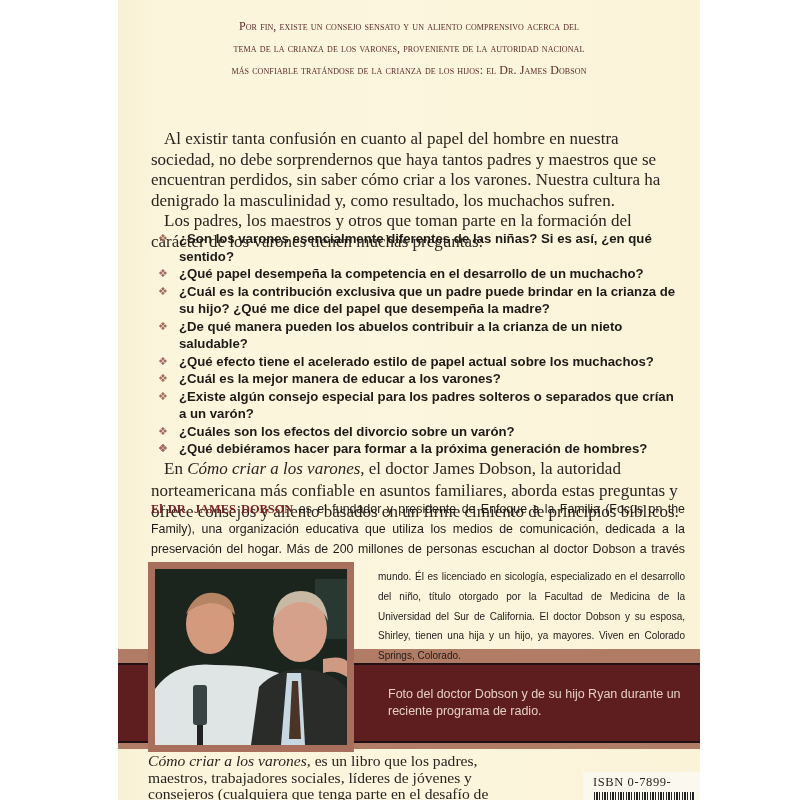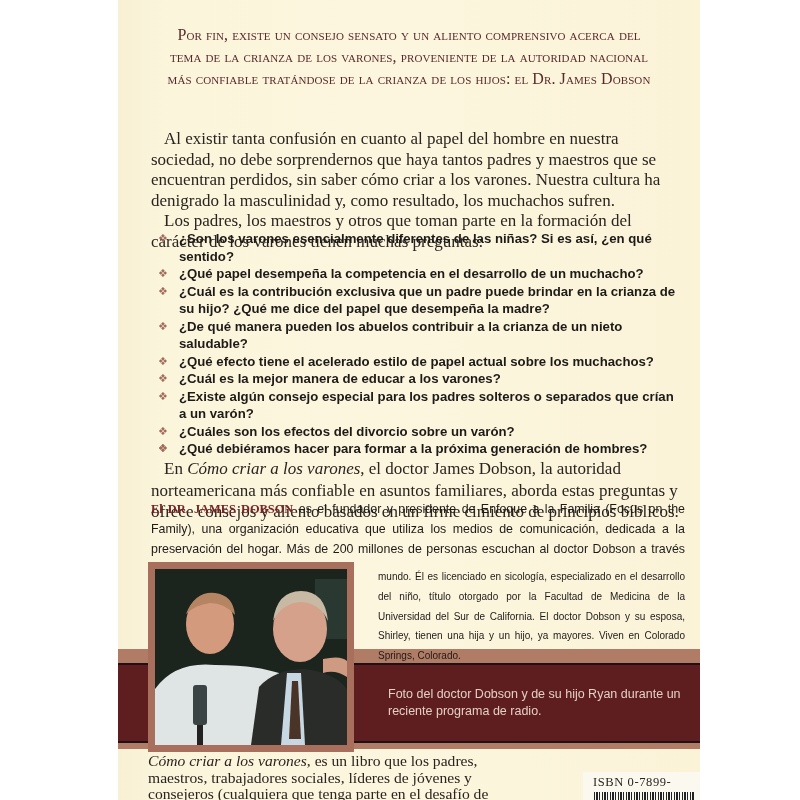--- a/index.html
+++ b/index.html
@@ -5,22 +5,22 @@
   html, body { margin:0; padding:0; background:#ffffff; }
   body { width:800px; height:800px; position:relative; overflow:hidden; }
   .page {
     position:absolute; left:118px; top:0; width:582px; height:800px;
     background:linear-gradient(90deg,#f7f0d4 0%,#fbf5dc 8%,#fcf6de 50%,#faf3d8 100%);
     overflow:hidden;
   }
   .serif { font-family:"Liberation Serif","DejaVu Serif",serif; color:#2c2420; }
   .sans { font-family:"Liberation Sans","DejaVu Sans",sans-serif; }
   .headline {
-    position:absolute; left:30px; width:522px; top:24px;
-    text-align:center; color:#5a2a2a; font-size:16px; line-height:22px;
+    position:absolute; left:30px; width:522px; top:15px;
+    text-align:center; color:#5a2a2a; font-size:12px; line-height:22px;
     font-variant:small-caps; letter-spacing:0.1px;
   }
   .intro {
     position:absolute; left:33px; width:528px; top:129px;
     font-size:17px; line-height:20.5px; color:#2a2420;
   }
   .intro p { margin:0; text-indent:13px; }
   .questions {
     position:absolute; left:40px; width:520px; top:230px;
     list-style:none; margin:0; padding:0;

